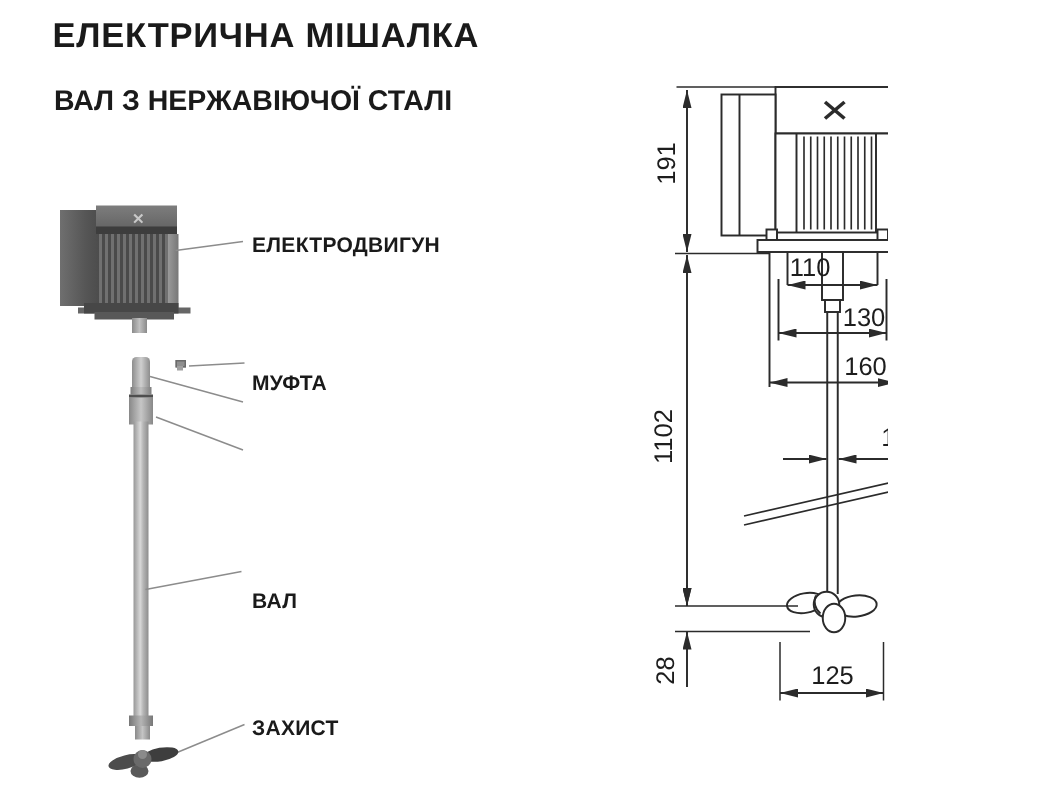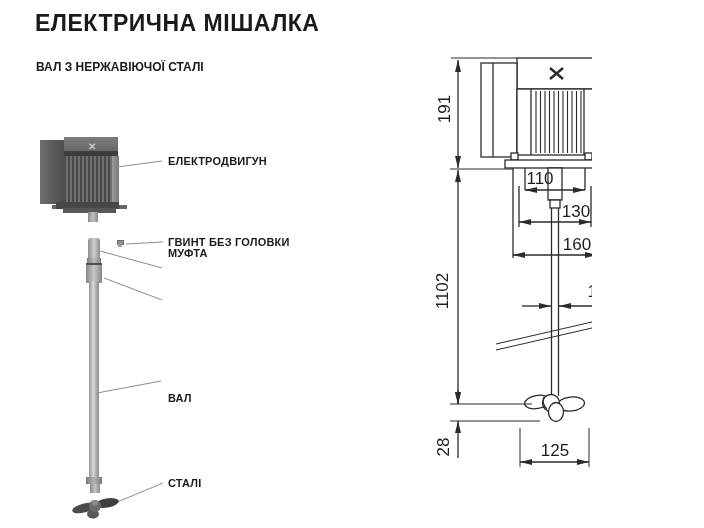--- a/index.html
+++ b/index.html
@@ -1,21 +1,21 @@
 <!DOCTYPE html>
 <html><head>
 <meta charset="utf-8">
 <style>
   html,body{margin:0;padding:0;background:#fff;}
   #stage{position:relative;width:592px;height:528px;background:#ffffff;overflow:hidden;
          font-family:"Liberation Sans",sans-serif;color:#1a1a1a;}
   .abs{position:absolute;}
   .ttl{left:35px;top:10px;font-size:23px;font-weight:bold;letter-spacing:.5px;white-space:nowrap;}
-  .sub{left:36px;top:59px;font-size:12px;font-weight:bold;line-height:17px;white-space:nowrap;}
-  .lbl{font-size:11px;font-weight:bold;white-space:nowrap;letter-spacing:.2px;}
+  .sub{left:36px;top:59px;font-size:19px;font-weight:bold;line-height:17px;white-space:nowrap;}
+  .lbl{font-size:14px;font-weight:bold;white-space:nowrap;letter-spacing:.2px;}
   svg{position:absolute;left:0;top:0;}
   
   .m-leftbox{left:40px;top:140px;width:28px;height:64px;
      background:linear-gradient(90deg,#6f6f6f,#565656 60%,#4a4a4a);}
   .m-cap{left:64px;top:137px;width:54px;height:19px;
      background:linear-gradient(#7d7d7d,#5f5f5f);}
   .m-capband{left:64px;top:151px;width:54px;height:5px;background:#3d3d3d;}
   .m-body{left:66px;top:156px;width:47px;height:50px;
      background:repeating-linear-gradient(90deg,#707070 0 2px,#4a4a4a 2px 4px);}
   .m-right{left:112px;top:156px;width:7px;height:50px;
@@ -73,24 +73,23 @@
     <div class="abs scr2"></div>
     <div class="abs s-coupling"></div>
     <div class="abs s-ring"></div>
     <div class="abs s-guard"></div>
     <div class="abs s-shaft"></div>
     <div class="abs s-collar"></div>
     <div class="abs s-stub"></div>
   </div>
 
   <div class="abs lbl" style="left:168px;top:155px;">ЕЛЕКТРОДВИГУН</div>
-  <div class="abs lbl" style="left:168px;top:236px;">ГВИНТ БЕЗ ГОЛОВКИ</div>
   <div class="abs lbl" style="left:168px;top:247px;">МУФТА</div>
   <div class="abs lbl" style="left:168px;top:392px;">ВАЛ</div>
-  <div class="abs lbl" style="left:168px;top:477px;">СТАЛІ</div>
+  <div class="abs lbl" style="left:168px;top:477px;">ЗАХИСТ</div>
 
   <svg width="704" height="528" viewBox="0 0 704 528">
     <defs>
       <marker id="arr" markerUnits="userSpaceOnUse" markerWidth="12" markerHeight="6" viewBox="0 0 12 6" refX="12" refY="3" orient="auto-start-reverse">
         <path d="M0,0 L12,3 L0,6 Z" fill="#2b2b2b"></path>
       </marker>
     </defs>
 
     <g stroke="#8c8c8c" stroke-width="1">
       <line x1="117" y1="167" x2="162" y2="161"></line>

